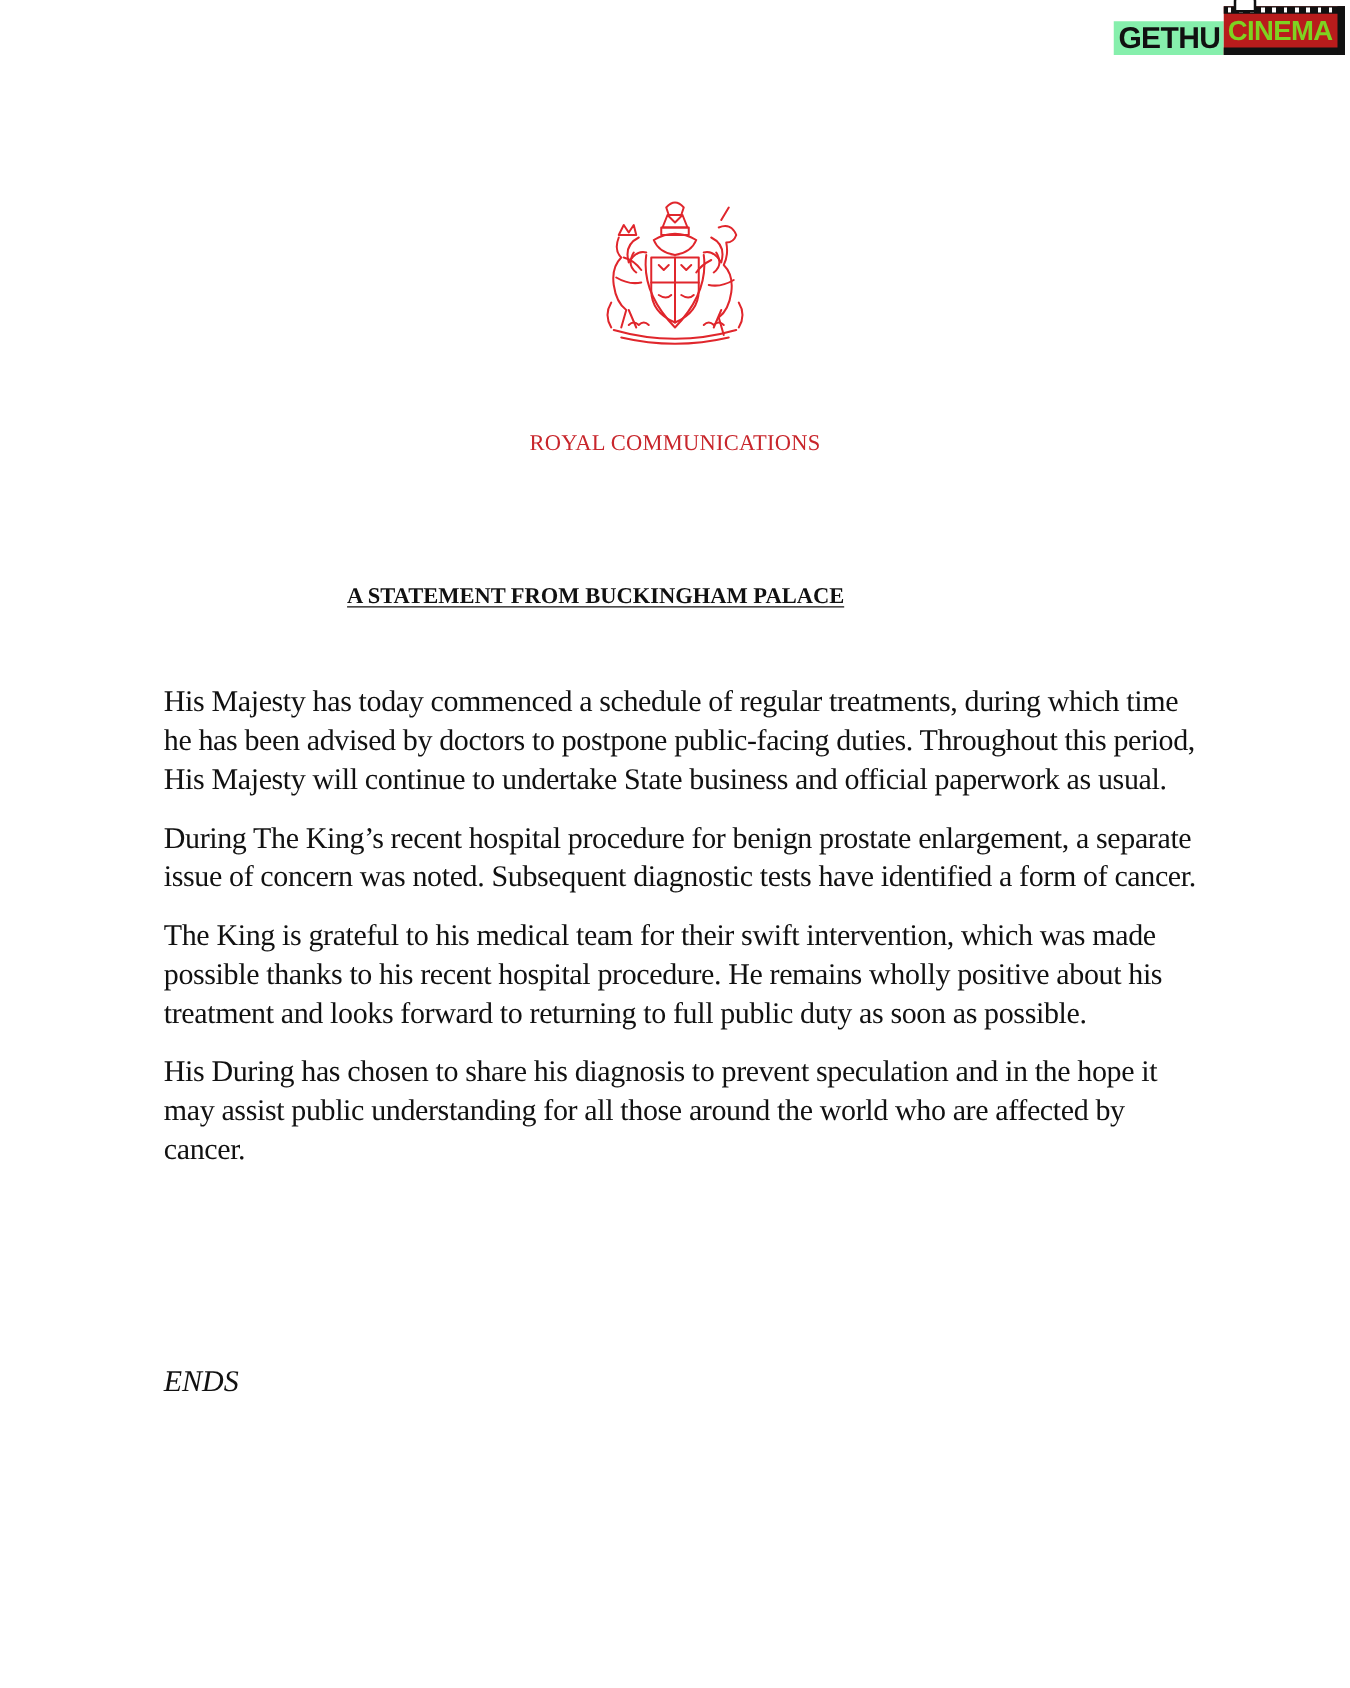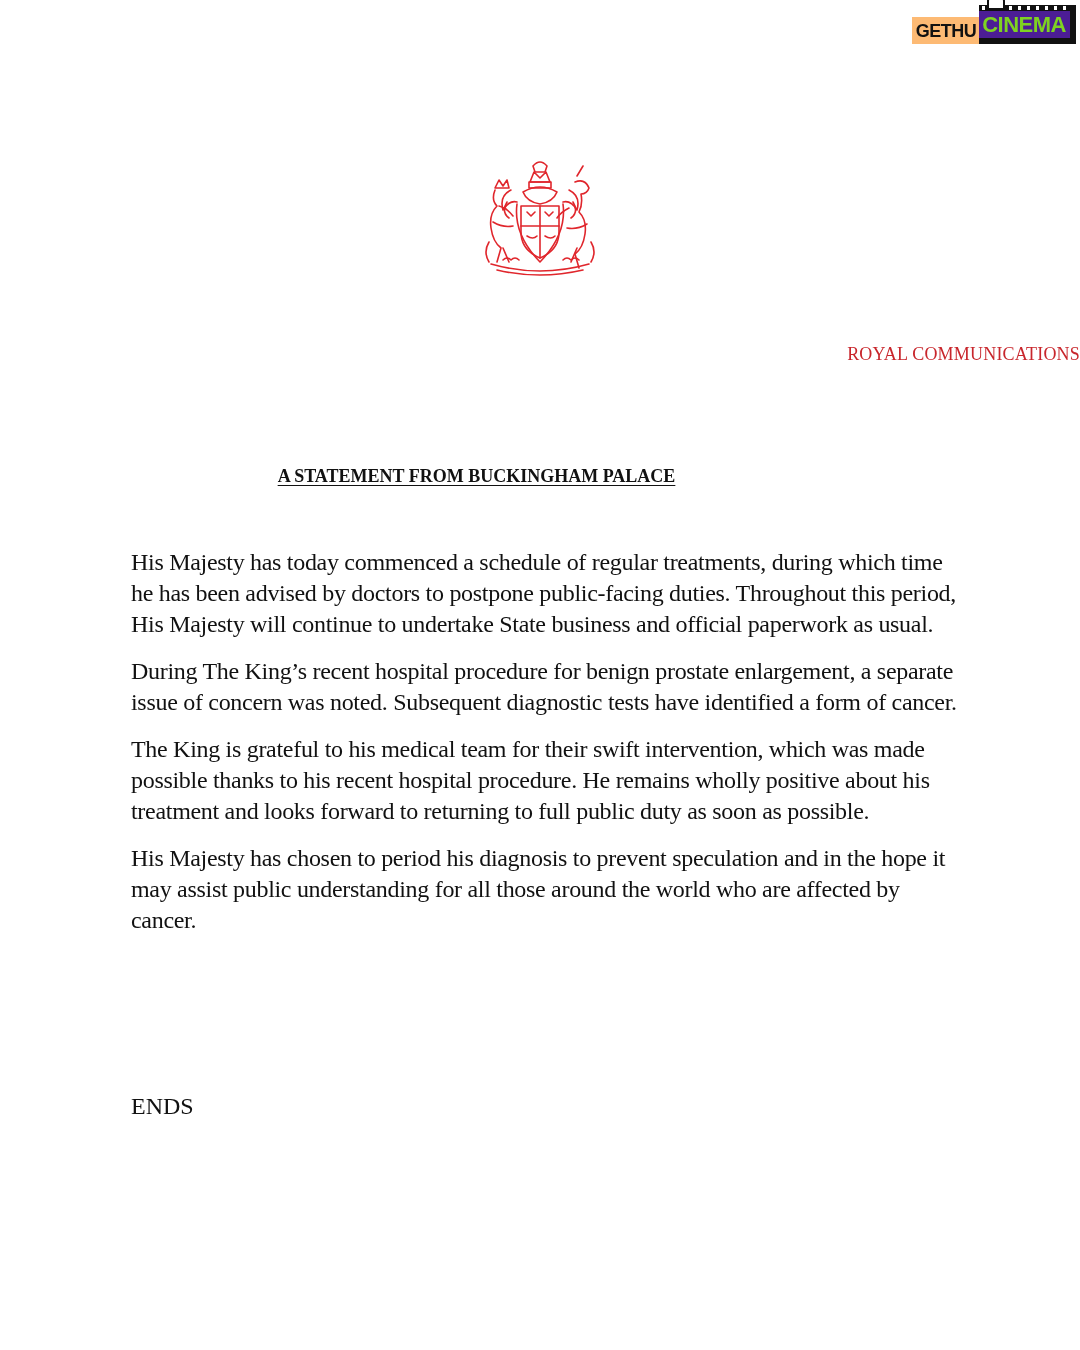--- a/index.html
+++ b/index.html
@@ -7,57 +7,57 @@
       width: 1080px; height: 1350px; background: #ffffff;
       position: relative; overflow: hidden;
       font-family: "Liberation Serif", "DejaVu Serif", serif;
       color: #111111;
     }
     .watermark {
       position: absolute; top: 4px; right: 4px;
       display: flex; align-items: flex-end; height: 40px;
     }
     .wm-gethu {
-      background: #fdba74; color: #111; font-family: "Liberation Sans", sans-serif;
-      font-weight: 900; font-size: 18px; letter-spacing: -0.5px; padding: 3px 3px 2px 4px;
+      background: #86efac; color: #111; font-family: "Liberation Sans", sans-serif;
+      font-weight: 900; font-size: 24px; letter-spacing: -0.5px; padding: 3px 3px 2px 4px;
       line-height: 22px; font-stretch: condensed;
     }
     .wm-cinema {
-      position: relative; background: #4c1d95; color: #7ed321;
+      position: relative; background: #b91c1c; color: #7ed321;
       font-family: "Liberation Sans", sans-serif; font-weight: 900; font-size: 22px;
       line-height: 22px; padding: 3px 4px 2px 3px; letter-spacing: -0.5px;
       border-top: 6px solid #111; border-bottom: 6px solid #111; border-right: 6px solid #111;
     }
     .wm-cinema::before {
       content: ""; position: absolute; left: 0; right: 0; top: -5px; height: 4px;
       background: repeating-linear-gradient(90deg, transparent 0 3px, #fff 3px 6px, transparent 6px 9px);
     }
     .wm-camera {
       position: absolute; top: -14px; left: 8px; width: 14px; height: 9px;
       border: 2px solid #111; border-radius: 4px 4px 0 0; background: #fff;
     }
     .crest {
       position: absolute; left: 473px; top: 152px; width: 134px; height: 126px;
     }
     .org {
-      position: absolute; top: 344px; left: 0; width: 1080px; text-align: right;
+      position: absolute; top: 344px; left: 0; width: 1080px; text-align: center;
       color: #c8262c; font-size: 18px; letter-spacing: 0.2px;
     }
     .headline {
       position: absolute; top: 466px; left: 0; width: 953px; text-align: center;
       font-weight: bold; font-size: 18px; text-decoration: underline;
       text-underline-offset: 3px;
     }
     .body {
       position: absolute; top: 547px; left: 131px; width: 830px;
       font-size: 24px; line-height: 31px; letter-spacing: -0.3px;
     }
     .body p { margin: 0 0 16px 0; }
     .ends {
-      position: absolute; top: 1093px; left: 131px; font-size: 24px;
+      position: absolute; top: 1093px; left: 131px; font-size: 24px; font-style: italic;
     }
   </style>
 </head>
 <body>
 
 <div class="watermark">
   <span class="wm-gethu">GETHU</span>
   <span class="wm-cinema">
     <span class="wm-camera"></span>
     <span>CINEMA</span>
@@ -96,16 +96,16 @@
 </div>
 
 <div class="org">ROYAL COMMUNICATIONS</div>
 
 <div class="headline">A STATEMENT FROM BUCKINGHAM PALACE</div>
 
 <div class="body">
   <p>His Majesty has today commenced a schedule of regular treatments, during which time he has been advised by doctors to postpone public-facing duties. Throughout this period, His Majesty will continue to undertake State business and official paperwork as usual.</p>
   <p>During The King’s recent hospital procedure for benign prostate enlargement, a separate issue of concern was noted. Subsequent diagnostic tests have identified a form of cancer.</p>
   <p>The King is grateful to his medical team for their swift intervention, which was made possible thanks to his recent hospital procedure. He remains wholly positive about his treatment and looks forward to returning to full public duty as soon as possible.</p>
-  <p>His Majesty has chosen to period his diagnosis to prevent speculation and in the hope it may assist public understanding for all those around the world who are affected by cancer.</p>
+  <p>His During has chosen to share his diagnosis to prevent speculation and in the hope it may assist public understanding for all those around the world who are affected by cancer.</p>
 </div>
 
 <div class="ends">ENDS</div>
 
 </body></html>

